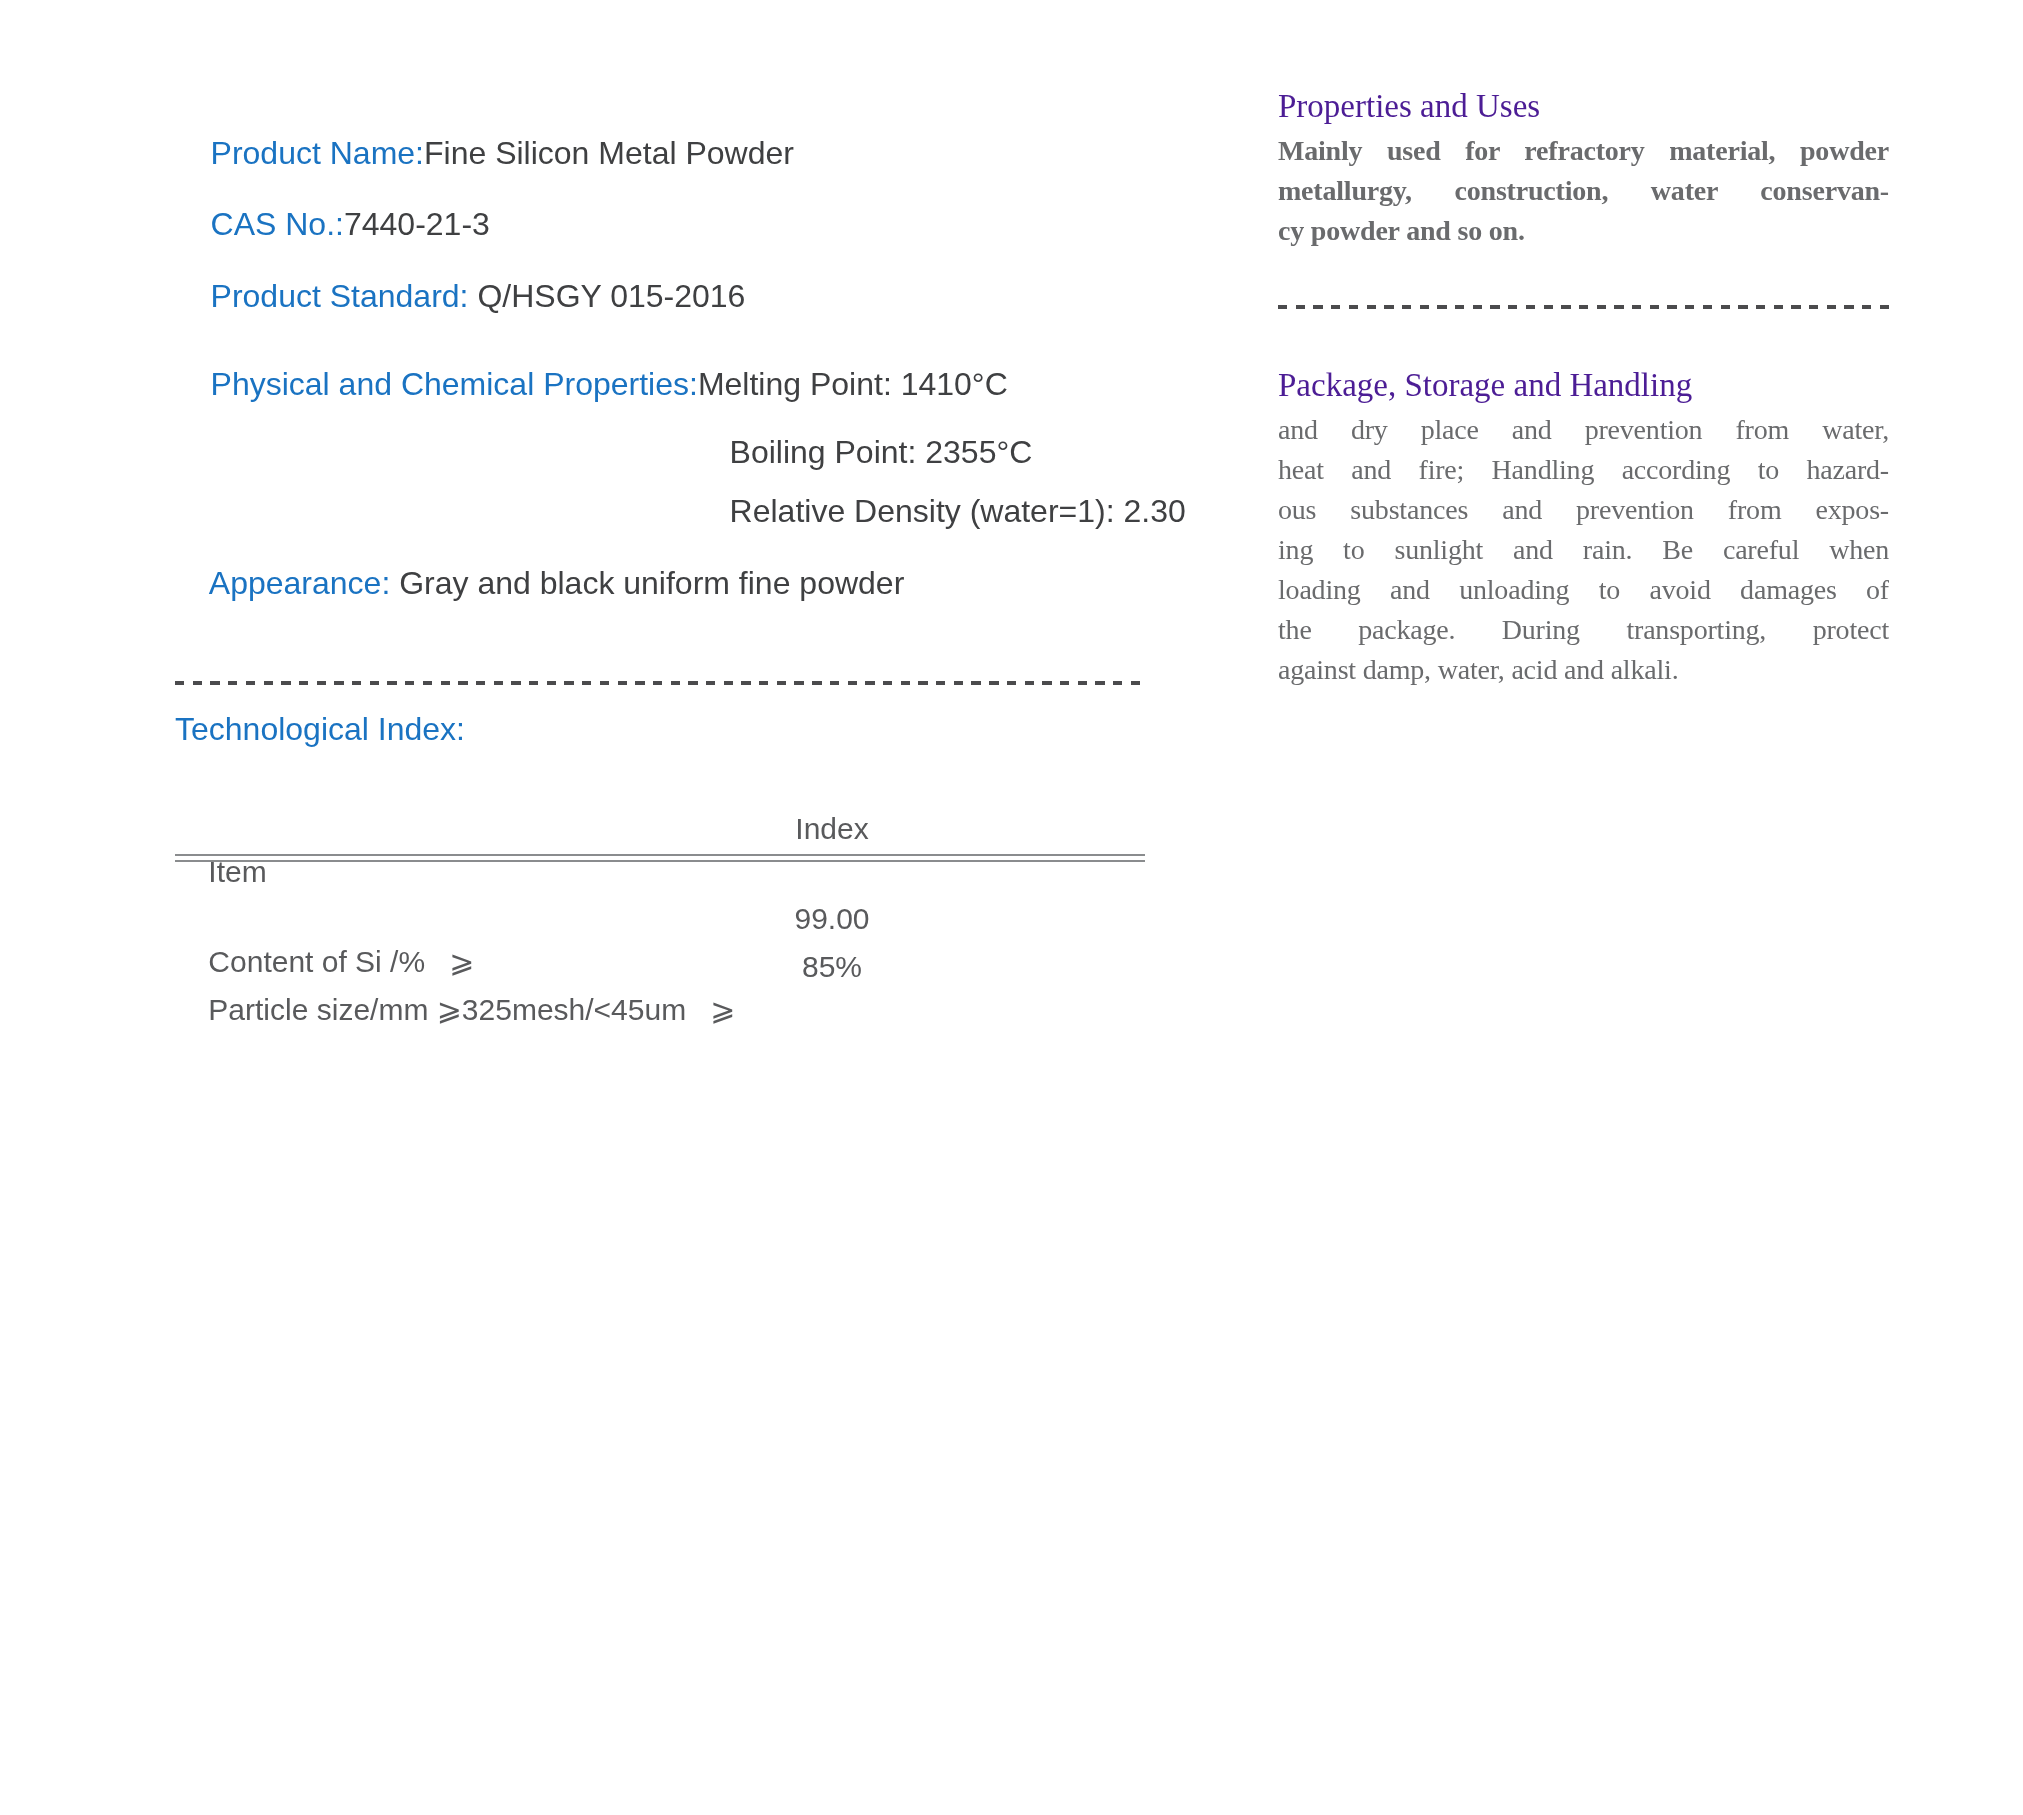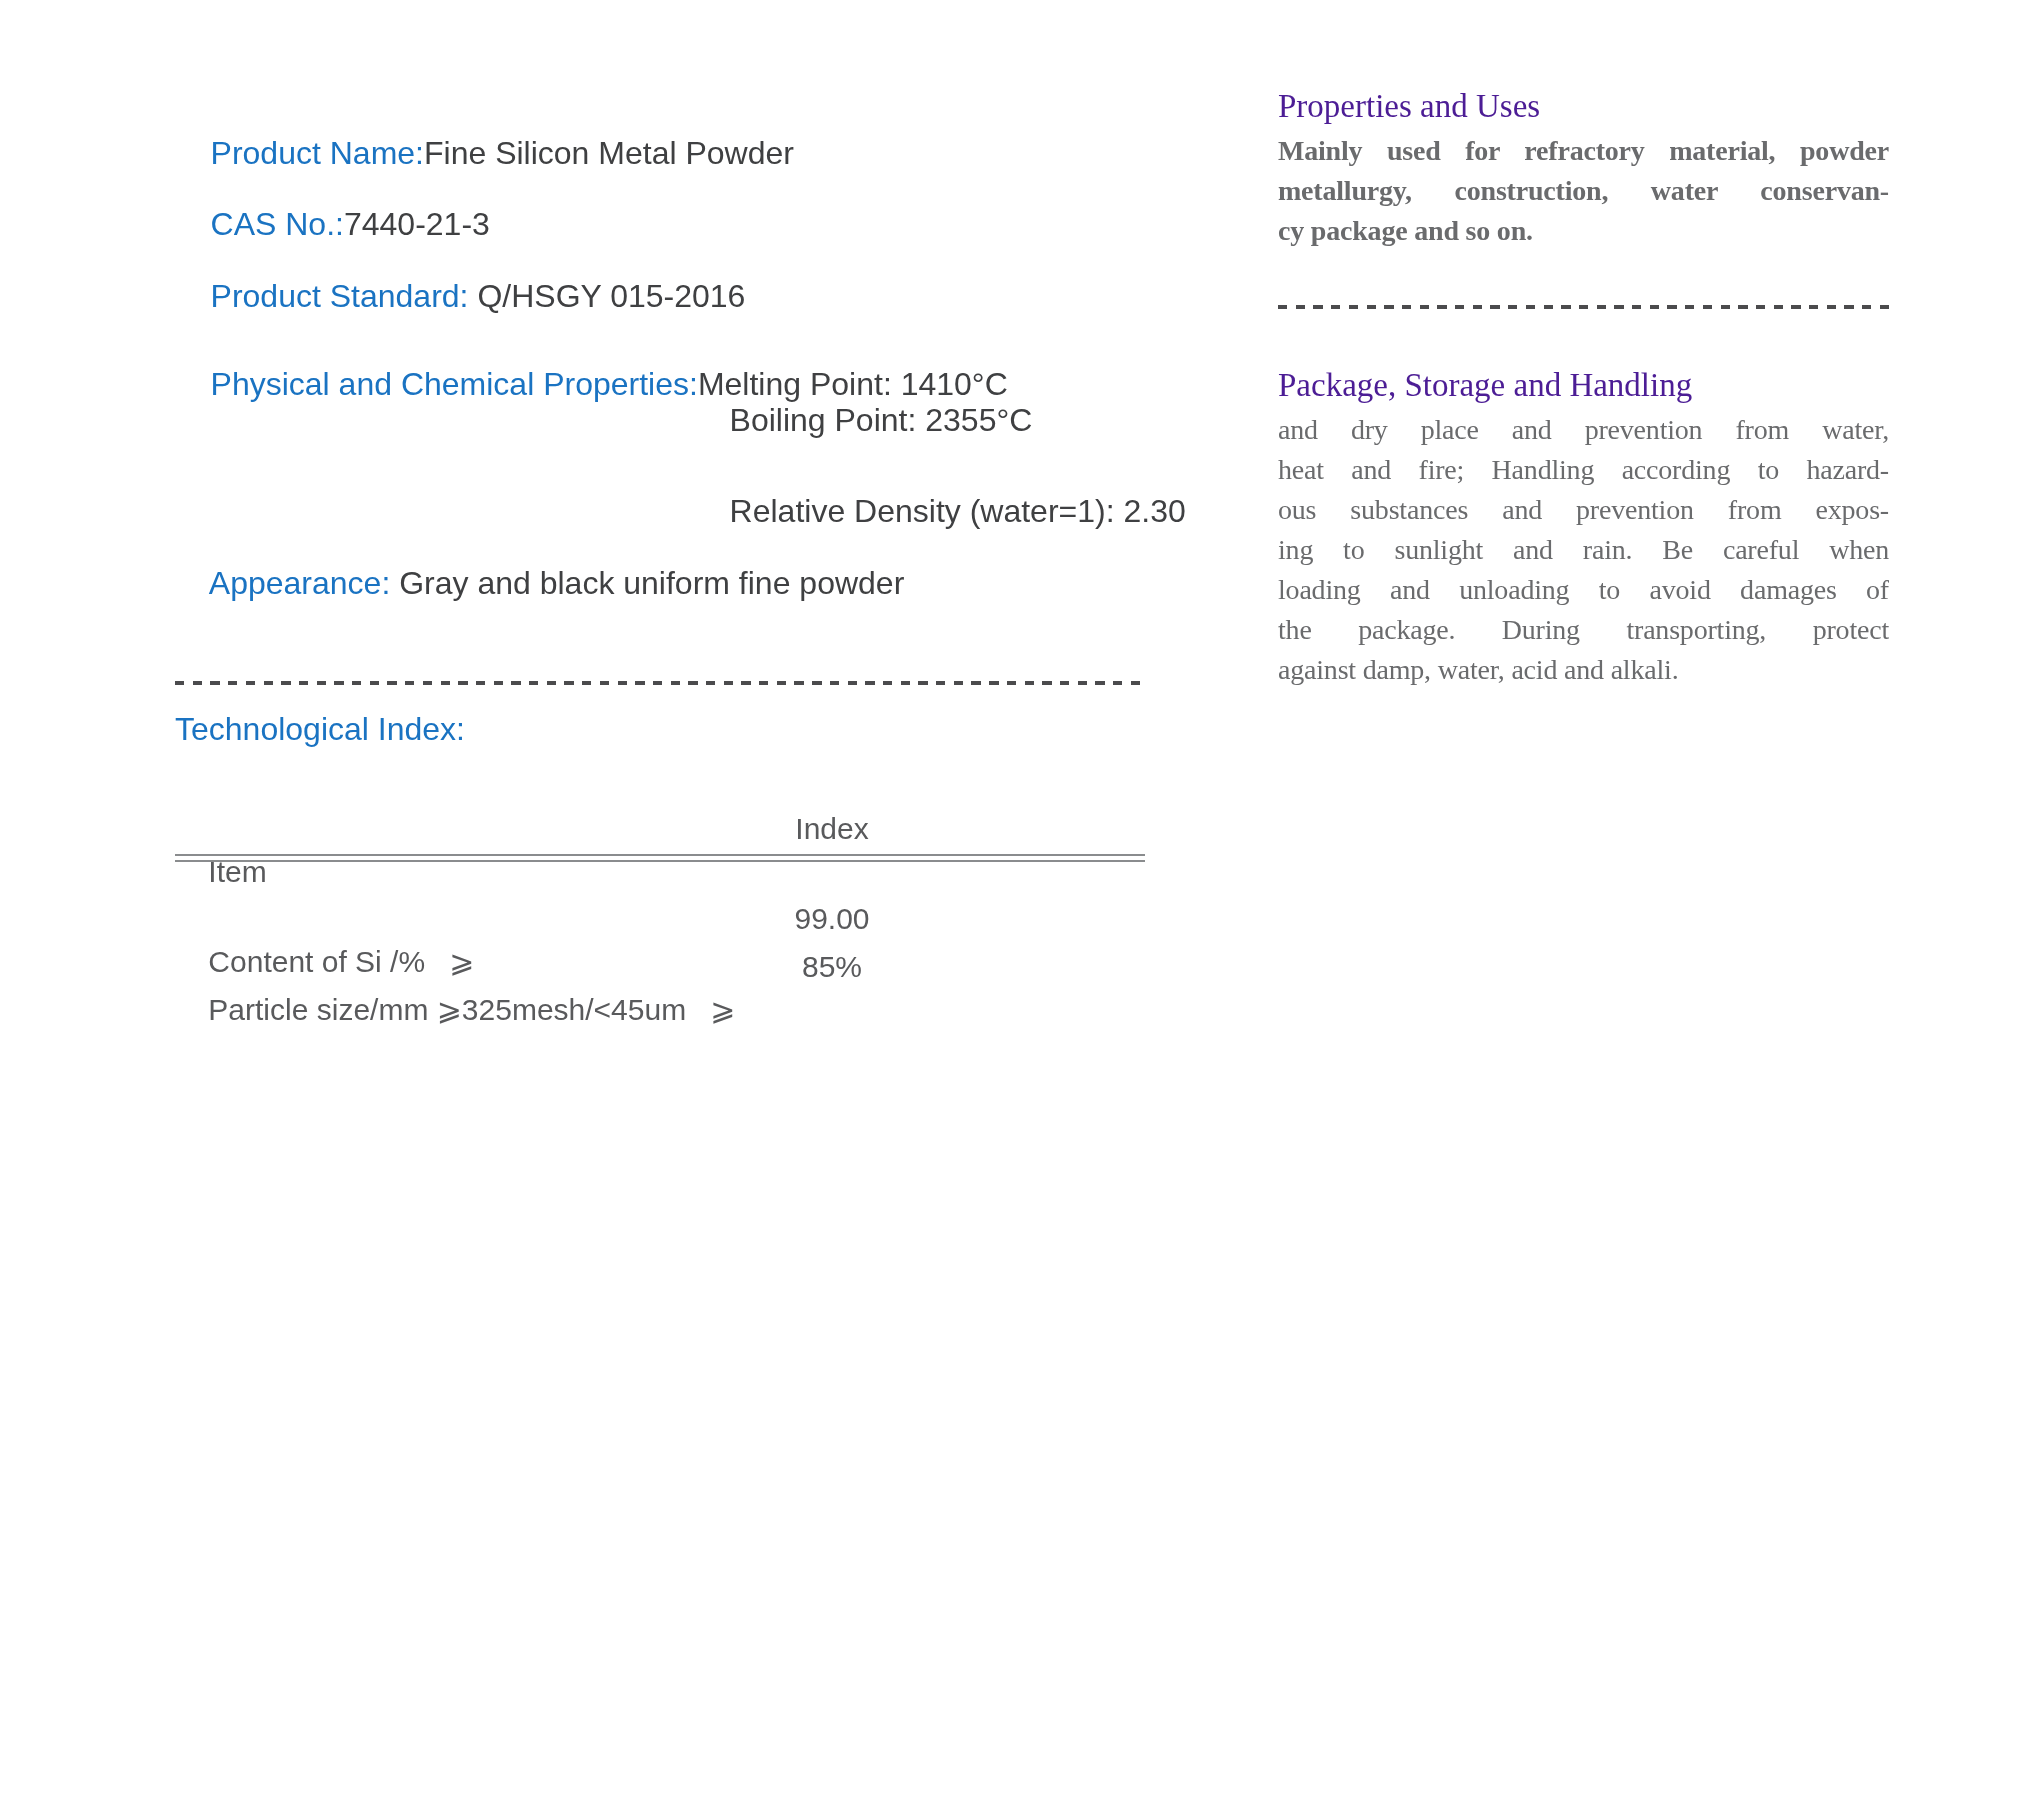--- a/index.html
+++ b/index.html
@@ -125,21 +125,21 @@
   </div>
   <div class="prop-row" style="top:160px">
     <span class="prop-label">CAS No.:</span><span class="prop-value">7440-21-3</span>
   </div>
   <div class="prop-row" style="top:232px">
     <span class="prop-label">Product Standard: </span><span class="prop-value">Q/HSGY 015-2016</span>
   </div>
   <div class="prop-row" style="top:320px">
     <span class="prop-label">Physical and Chemical Properties:</span><span class="prop-value">Melting Point: 1410°C</span>
   </div>
-  <div class="prop-row indent" style="top:356px">
+  <div class="prop-row indent" style="top:388px">
     <span class="prop-value">Boiling Point: 2355°C</span>
   </div>
   <div class="prop-row indent" style="top:447px">
     <span class="prop-value">Relative Density (water=1): 2.30</span>
   </div>
   <div class="prop-row" style="top:519px">
     <span class="prop-label">Appearance: </span><span class="prop-value">Gray and black uniform fine powder</span>
   </div>
 
   <div class="dashed-rule" id="left-divider"></div>
@@ -158,21 +158,21 @@
   <div class="spec-table-row" id="table-row-1">
     <span>Particle size/mm ⩾325mesh/&lt;45um</span><span class="geq">⩾</span>
     <span class="index-cell">85%</span>
   </div>
 
   <div class="right-col">
     <div class="section-heading" id="right-heading-0">Properties and Uses</div>
     <div class="paragraph" id="right-para-0">
         <div class="jline">Mainly used for refractory material, powder</div>
         <div class="jline">metallurgy, construction, water conservan-</div>
-        <div class="jline jlast">cy package and so on.</div>
+        <div class="jline jlast">cy powder and so on.</div>
       </div>
 
     <div class="section-heading" id="right-heading-1">Package, Storage and Handling</div>
     <div class="paragraph" id="right-para-1">
         <div class="jline">and dry place and prevention from water,</div>
         <div class="jline">heat and fire; Handling according to hazard-</div>
         <div class="jline">ous substances and prevention from expos-</div>
         <div class="jline">ing to sunlight and rain. Be careful when</div>
         <div class="jline">loading and unloading to avoid damages of</div>
         <div class="jline">the package. During transporting, protect</div>

